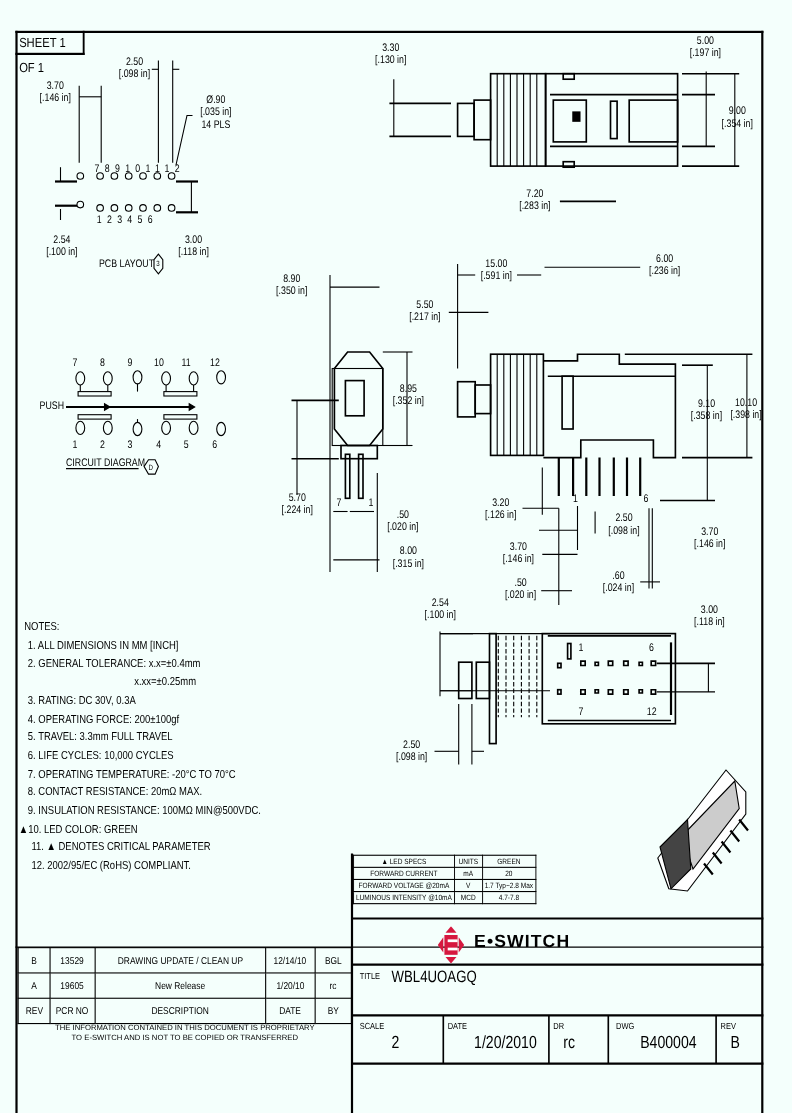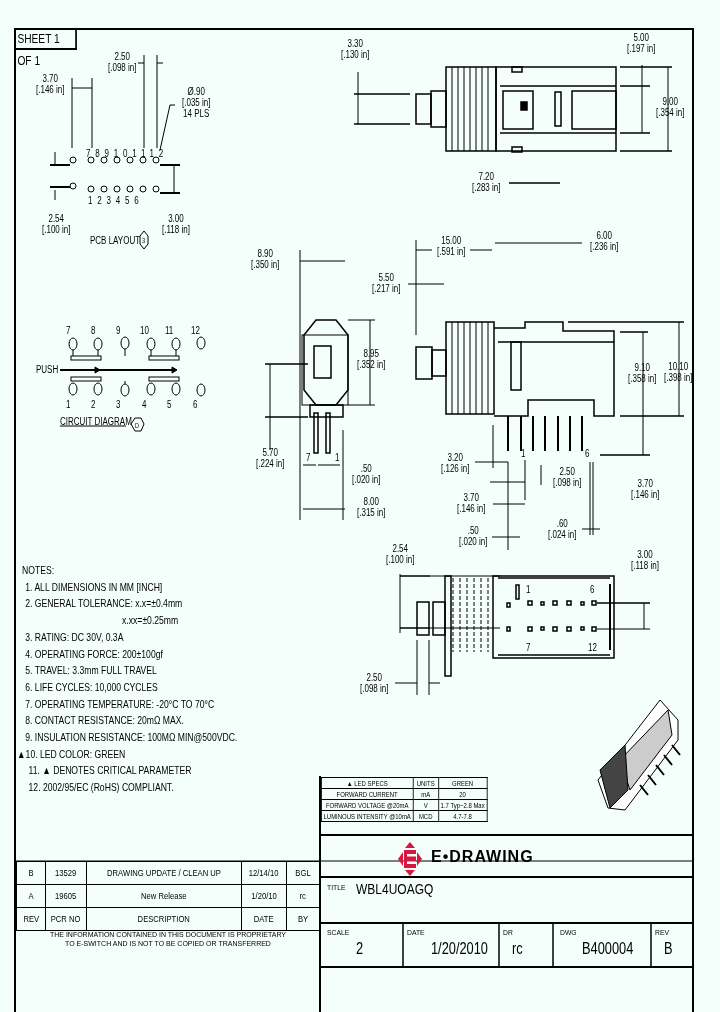--- a/index.html
+++ b/index.html
@@ -445,21 +445,21 @@
   <svg width="24" height="34" viewBox="0 0 24 34" style="position:static">
     <polygon points="12,0 17,6 7,6" fill="#d6173f"></polygon>
     <polygon points="12,34 17,28 7,28" fill="#d6173f"></polygon>
     <polygon points="0,17 5,10 5,24" fill="#d6173f"></polygon>
     <polygon points="24,17 19,10 19,24" fill="#d6173f"></polygon>
     <rect x="6" y="8" width="12" height="18" fill="#d6173f"></rect>
     <rect x="9" y="12" width="9" height="2.5" fill="#fff"></rect>
       <rect x="9" y="19.5" width="9" height="2.5" fill="#fff"></rect>
   </svg>
 </div>
-<div class="abs" style="left:431px;top:848px;font-size:16px;font-weight:bold;letter-spacing:1px;">E•DRAWING</div>
+<div class="abs" style="left:431px;top:848px;font-size:16px;font-weight:bold;letter-spacing:1px;">E•SWITCH</div>
 <div class="small" style="left:327px;top:883px;">TITLE</div>
 <div class="big" style="left:356px;top:880px;font-size:15px;">WBL4UOAGQ</div>
 
 <div class="small" style="left:327px;top:928px;">SCALE</div>
 <div class="big" style="left:356px;top:940px;">2</div>
 <div class="small" style="left:407px;top:928px;">DATE</div>
 <div class="big" style="left:431px;top:940px;">1/20/2010</div>
 <div class="small" style="left:503px;top:928px;">DR</div>
 <div class="big" style="left:512px;top:940px;">rc</div>
 <div class="small" style="left:560px;top:928px;">DWG</div>

